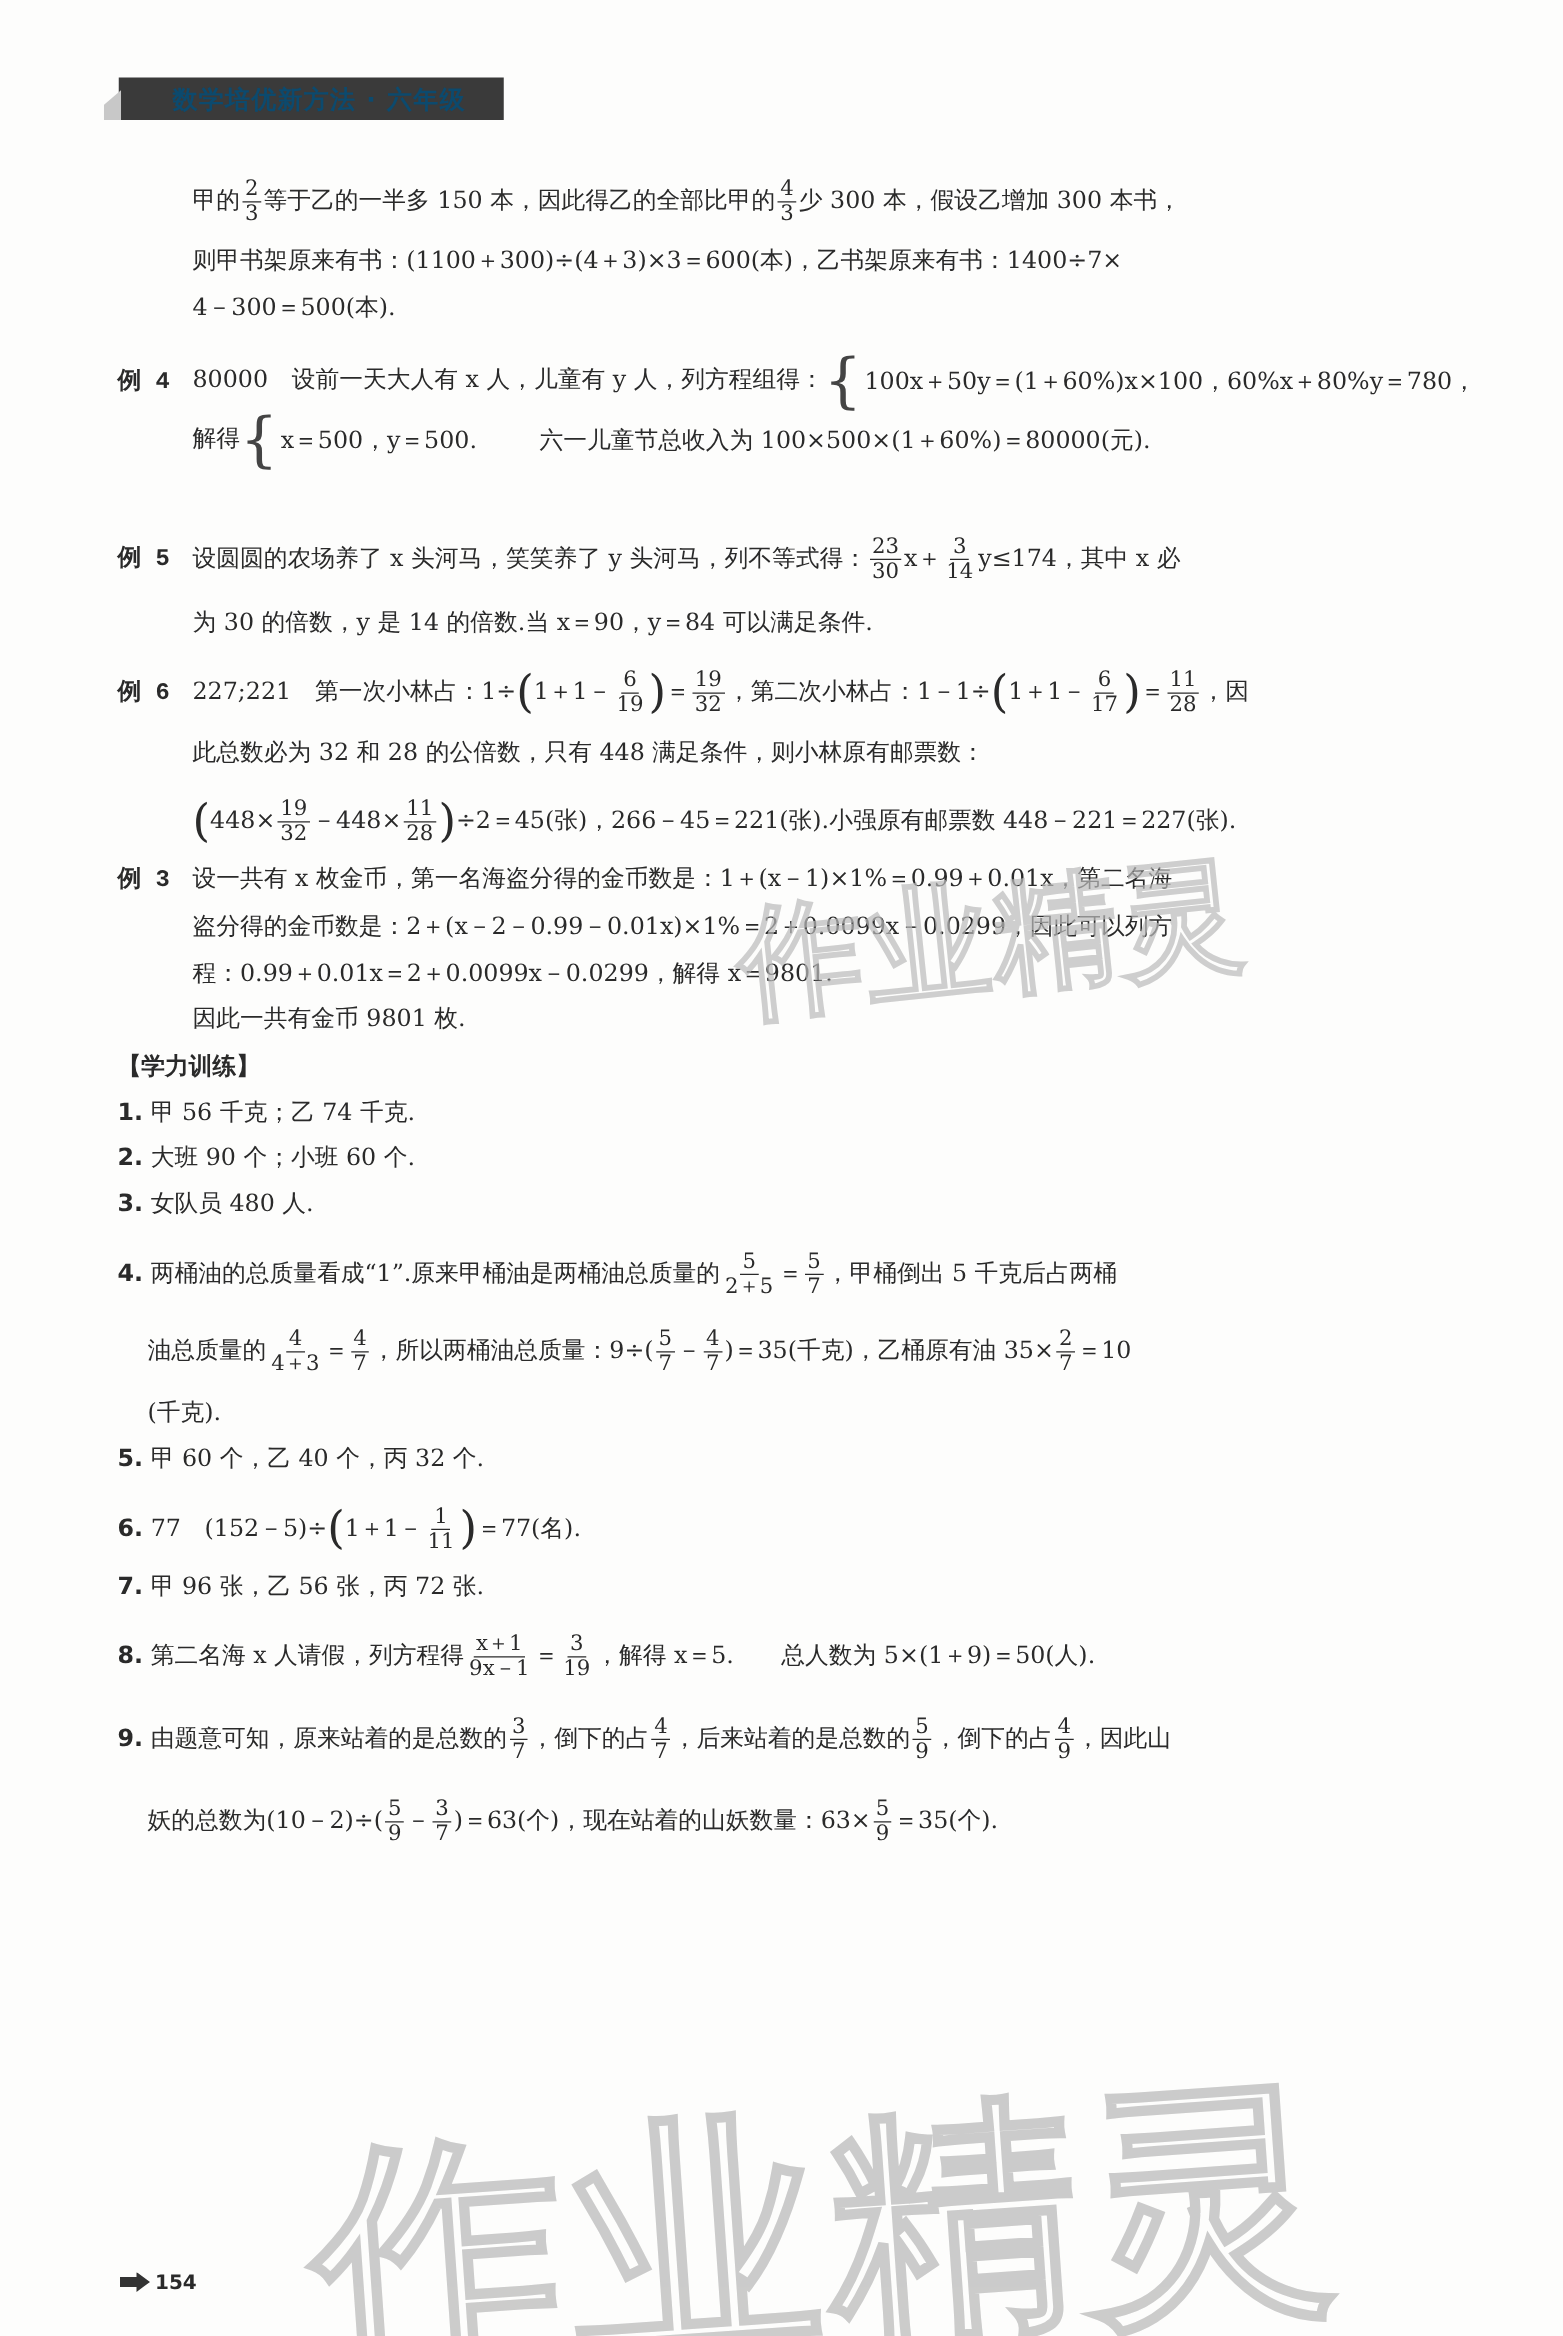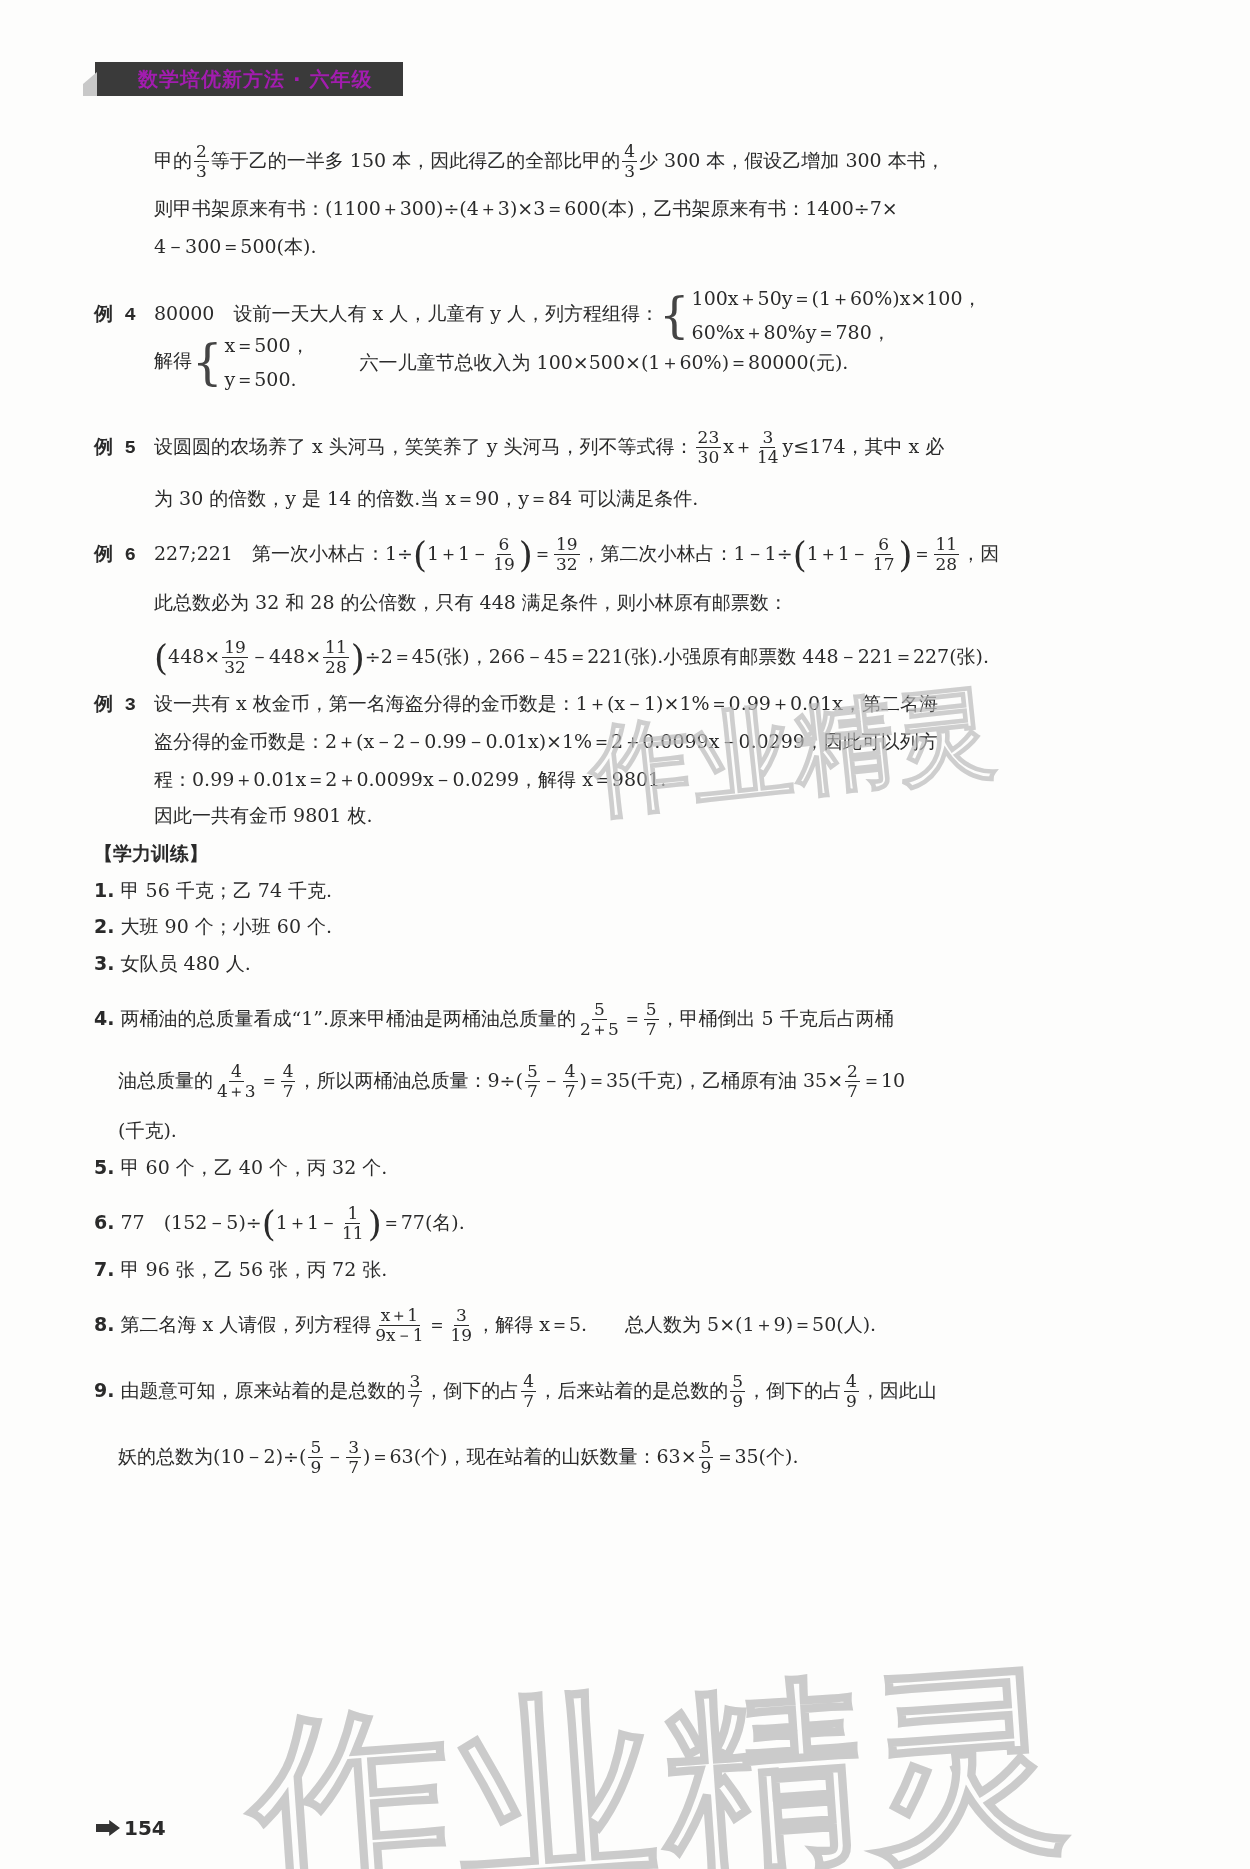--- a/index.html
+++ b/index.html
@@ -10,43 +10,43 @@
   .header-band {
     position: absolute; left: 95px; top: 62px; width: 308px; height: 34px;
     background: #3a3a3a;
   }
   .header-band::before {
     content: ""; position: absolute; left: -12px; top: 10px; width: 14px; height: 24px;
     background: #c8c8c8; clip-path: polygon(100% 0, 100% 100%, 0 100%, 0 50%);
   }
   .header-title {
     position: absolute; left: 138px; top: 64px; height: 30px; line-height: 30px;
-    color: #a21caf; font-family: "DejaVu Sans", sans-serif; font-weight: bold; font-size: 20px; letter-spacing: 1px;
+    color: #0c4a6e; font-family: "DejaVu Sans", sans-serif; font-weight: bold; font-size: 20px; letter-spacing: 1px;
   }
   .line {
     position: absolute; font-size: 19px; line-height: 28px; white-space: nowrap;
   }
   .ind { left: 154px; }
   .lab { left: 94px; }
   .ex-label { font-family: Liberation Mono, monospace; font-weight: bold; display: inline-block; width: 60px; }
   .num-label { font-family: "DejaVu Sans", sans-serif; font-weight: bold; }
   .sec-title { font-family: "DejaVu Sans", sans-serif; font-weight: bold; }
   .frac {
     display: inline-flex; flex-direction: column; align-items: center; vertical-align: middle;
     font-size: 17px; line-height: 19px; margin: 0 2px;
   }
   .frac .n { border-bottom: 1px solid #2a2a2a; padding: 0 2px; }
   .frac .d { padding: 0 2px; }
   .brace-sys { display: inline-flex; align-items: center; vertical-align: middle; }
   .brace { font-size: 48px; line-height: 48px; font-weight: 100; margin-right: 2px; color: #444; }
-  .sys-lines { display: flex; flex-direction: column; font-size: 19px; line-height: 34px; }
+  .sys-lines { display: flex; flex-direction: row; font-size: 19px; line-height: 34px; }
   .bigparen { font-size: 36px; vertical-align: middle; line-height: 28px; font-weight: 100; }
   .page-num {
     position: absolute; left: 96px; top: 1816px; font-family: "DejaVu Sans", sans-serif; font-weight: bold;
-    font-size: 20px; display: flex; align-items: center;
+    font-size: 16px; display: flex; align-items: center;
   }
   .arrow-icon {
     width: 24px; height: 16px; background: #333; margin-right: 4px;
     clip-path: polygon(0 25%, 55% 25%, 55% 0, 100% 50%, 55% 100%, 55% 75%, 0 75%);
   }
   .watermark {
     position: absolute; left: 250px; top: 1650px; font-family: "DejaVu Sans", sans-serif; font-weight: bold;
     font-size: 200px; color: transparent; -webkit-text-stroke: 2px #bbb; letter-spacing: 6px; opacity: 0.75;
     transform: rotate(-4deg);
   }

